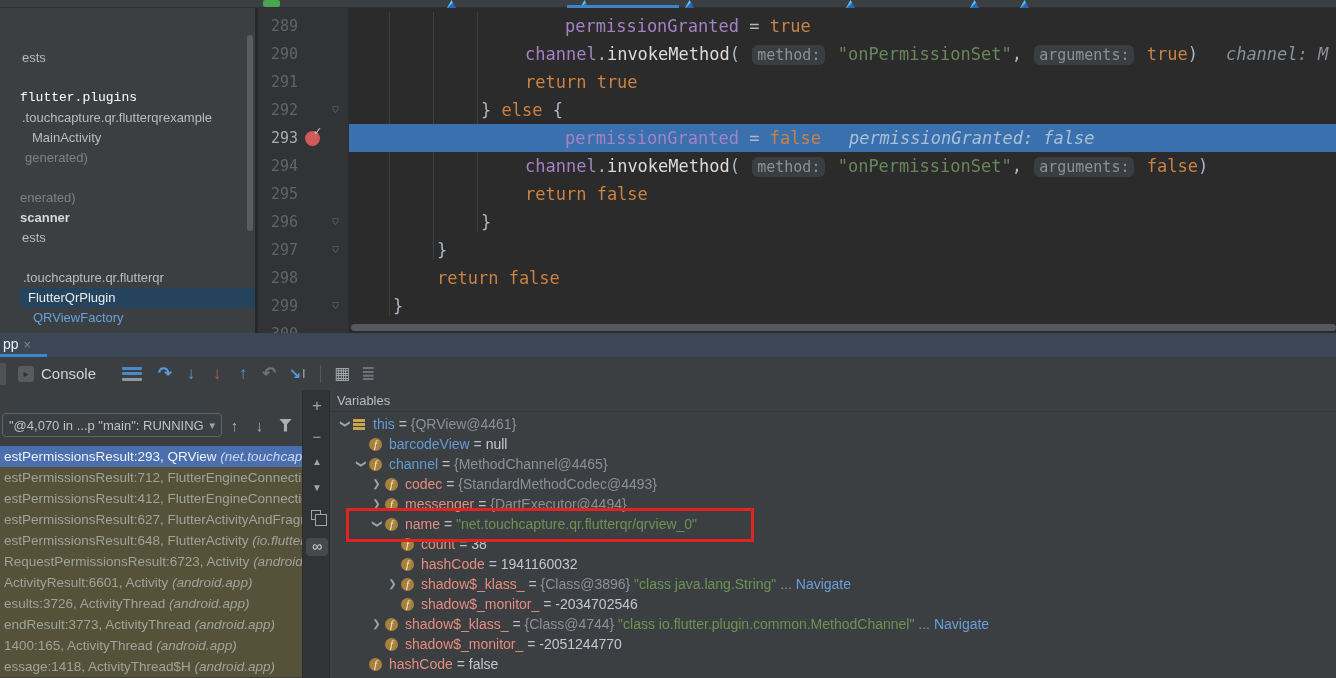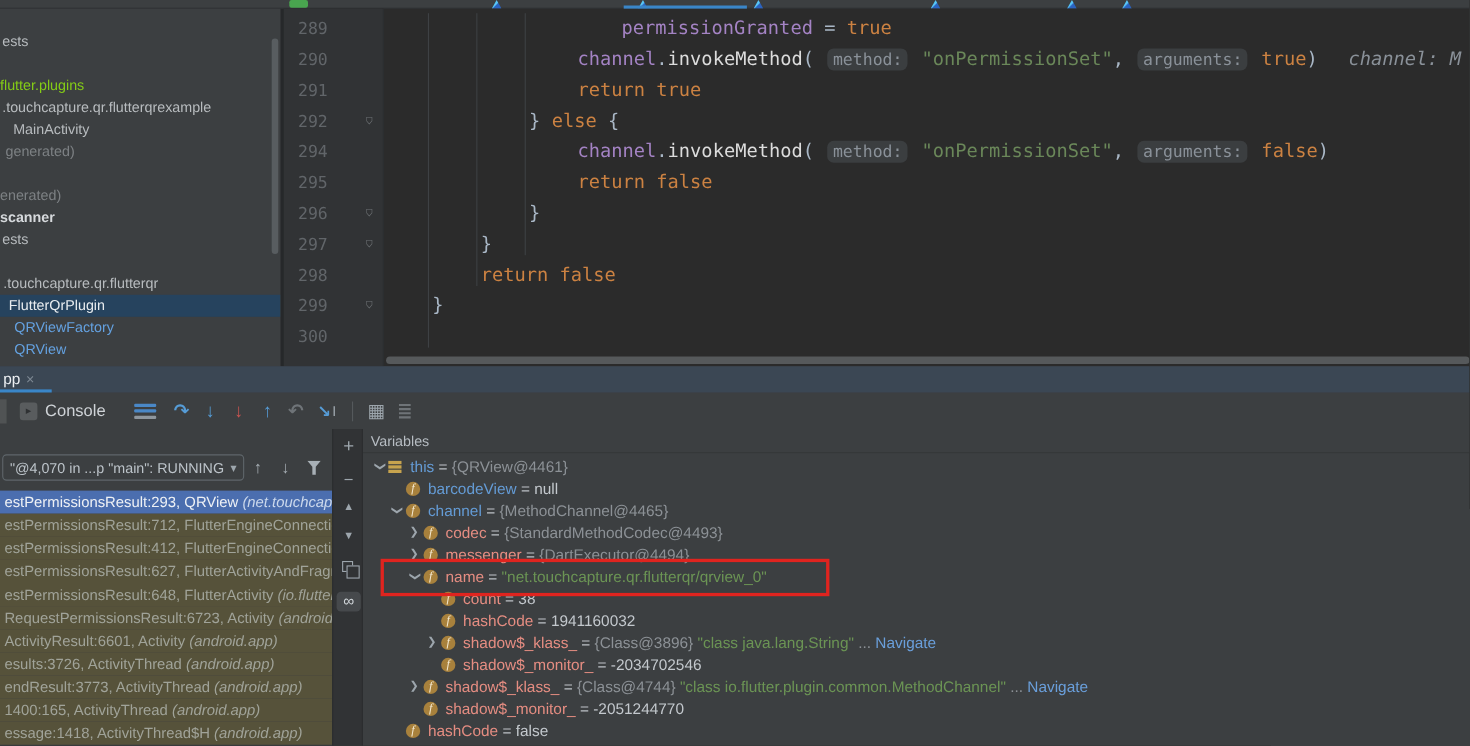--- a/index.html
+++ b/index.html
@@ -10,23 +10,23 @@
   
   .tabstrip{position:absolute;left:0;top:0;width:1336px;height:8px;background:var(--panel-bg);border-bottom:1px solid #2e3133;}
   .flic{position:absolute;top:0;width:9px;height:8px;background:linear-gradient(135deg,#57c5f7 45%,#2b63c0 55%);clip-path:polygon(0 100%,50% 0,100% 100%);}
   .flic::after{content:"";}
   .greenbadge{position:absolute;left:263px;top:0;width:17px;height:7px;border-radius:2px;background:#49a54f;}
   .tab-underline{position:absolute;left:567px;top:5px;width:112px;height:3px;background:var(--tab-underline);}
 
   
   .main{position:absolute;left:0;top:8px;width:1336px;height:325px;display:flex;}
   .ppane{position:relative;width:258px;height:100%;background:var(--panel-bg);border-right:3px solid #26282a;overflow:hidden;}
-  .ptree{position:absolute;left:0;top:20px;right:0;}
+  .ptree{position:absolute;left:0;top:40px;right:0;padding-left:20px;}
   .titem{height:20px;line-height:20px;font-size:13px;color:#b8bcbf;white-space:nowrap;overflow:hidden;}
-  .titem.yellow{color:#84cc16;}
+  .titem.yellow{color:#ffffff;font-family:Liberation Mono, monospace;}
   .titem.muted{color:#7d8184;}
   .titem.bold{color:#d6d9dc;font-weight:bold;}
   .titem.blue{color:#64a1e0;}
   .titem.sel{background:var(--tree-selection);color:#e8ecef;}
   .pscroll{position:absolute;right:2px;top:27px;width:6px;height:196px;border-radius:3px;background:#585d60;}
 
   
   .editor{position:relative;flex:1;height:100%;background:var(--editor-bg);overflow:hidden;}
   .gutterbg{position:absolute;left:0;top:0;bottom:0;width:91px;background:var(--gutter-bg);border-right:1px solid #2c2e30;}
   .iguide{position:absolute;width:1px;background:#3e4144;}
@@ -183,20 +183,29 @@
           <div class="crow">
       <div class="gut">
         <span class="lnum ">292</span>
 
         <span class="fold">⌂</span>
       </div>
       <div class="cpart " style="padding-left:132px"><span class="tk plain">} </span><span class="tk kw">else</span><span class="tk plain"> {</span></div>
     </div>
           <div class="crow">
       <div class="gut">
+        <span class="lnum cur">293</span>
+        <span class="bp"></span>
+              <span class="bpchk">✓</span>
+
+      </div>
+      <div class="cpart hl" style="padding-left:176px"><span class="tk field u">permissionGranted</span><span class="tk op"> = </span><span class="tk kw">false</span><span class="tk dbghint">permissionGranted: false</span></div>
+    </div>
+          <div class="crow">
+      <div class="gut">
         <span class="lnum ">294</span>
 
       </div>
       <div class="cpart " style="padding-left:176px"><span class="tk field">channel</span><span class="tk plain">.</span><span class="tk fn">invokeMethod</span><span class="tk plain">( </span><span class="tk chip">method:</span><span class="tk str"> "onPermissionSet"</span><span class="tk plain">, </span><span class="tk chip">arguments:</span><span class="tk kw"> false</span><span class="tk plain">)</span></div>
     </div>
           <div class="crow">
       <div class="gut">
         <span class="lnum ">295</span>
 
       </div>

